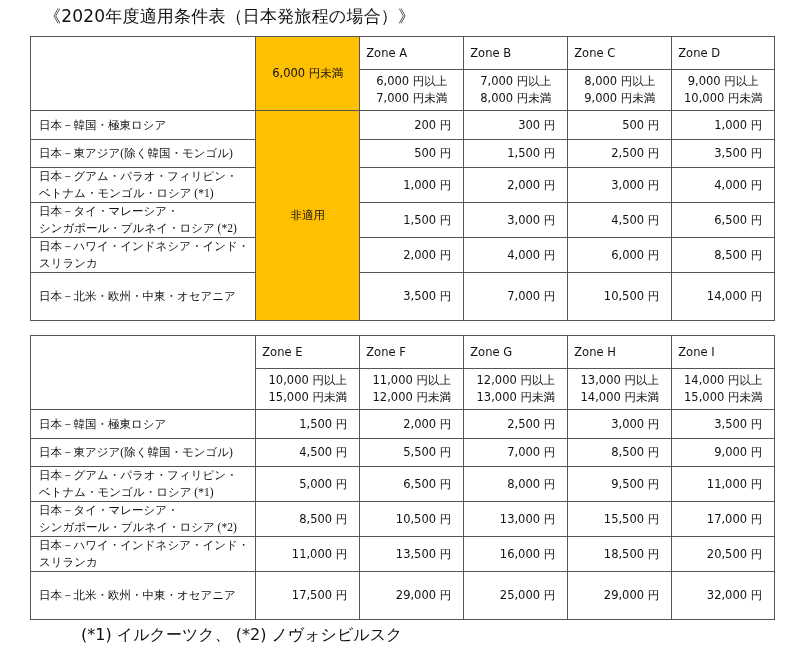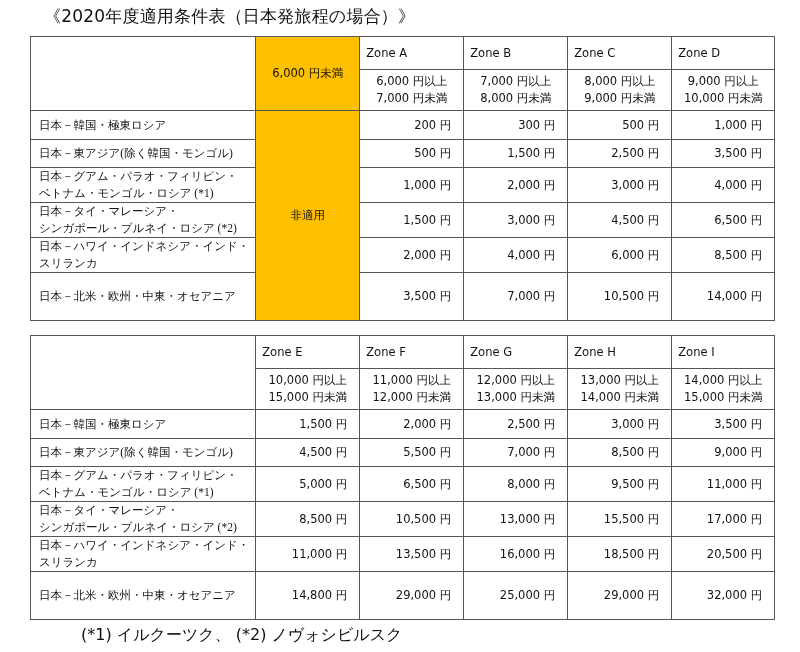--- a/index.html
+++ b/index.html
@@ -214,21 +214,21 @@
     <td class="num">11,000 円</td>
     <td class="num">13,500 円</td>
     <td class="num">16,000 円</td>
     <td class="num">18,500 円</td>
     <td class="num">20,500 円</td>
   </tr>
   <tr class="r6">
     <td class="route">
           <div>日本－北米・欧州・中東・オセアニア</div>
         </td>
-    <td class="num">14,800 円</td>
+    <td class="num">17,500 円</td>
     <td class="num">29,000 円</td>
     <td class="num">25,000 円</td>
     <td class="num">29,000 円</td>
     <td class="num">32,000 円</td>
   </tr>
 </tbody>
   </table>
 
 <div class="note">(*1) イルクーツク、 (*2) ノヴォシビルスク</div>
 

